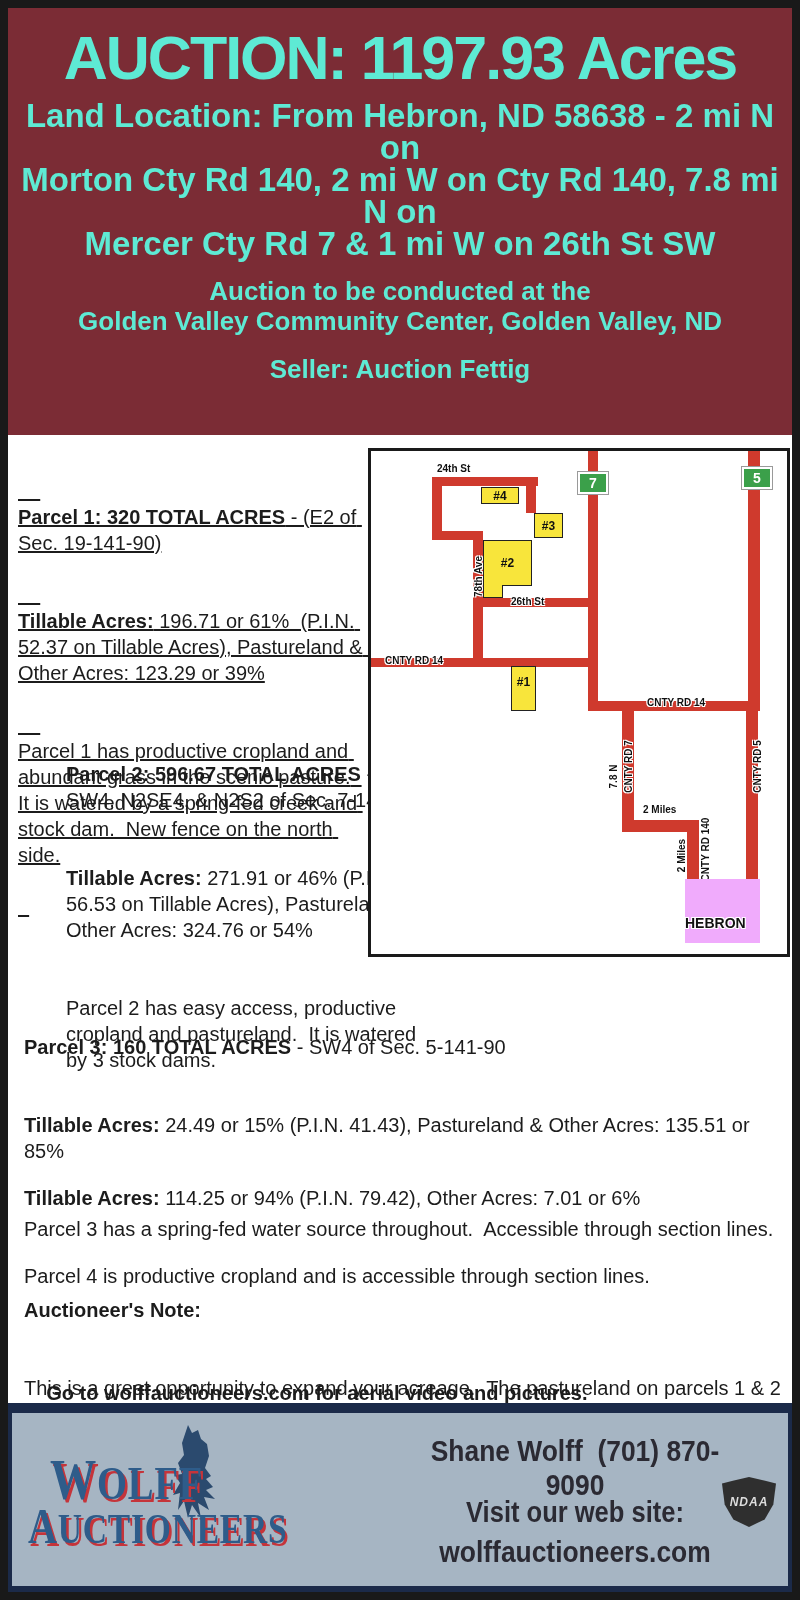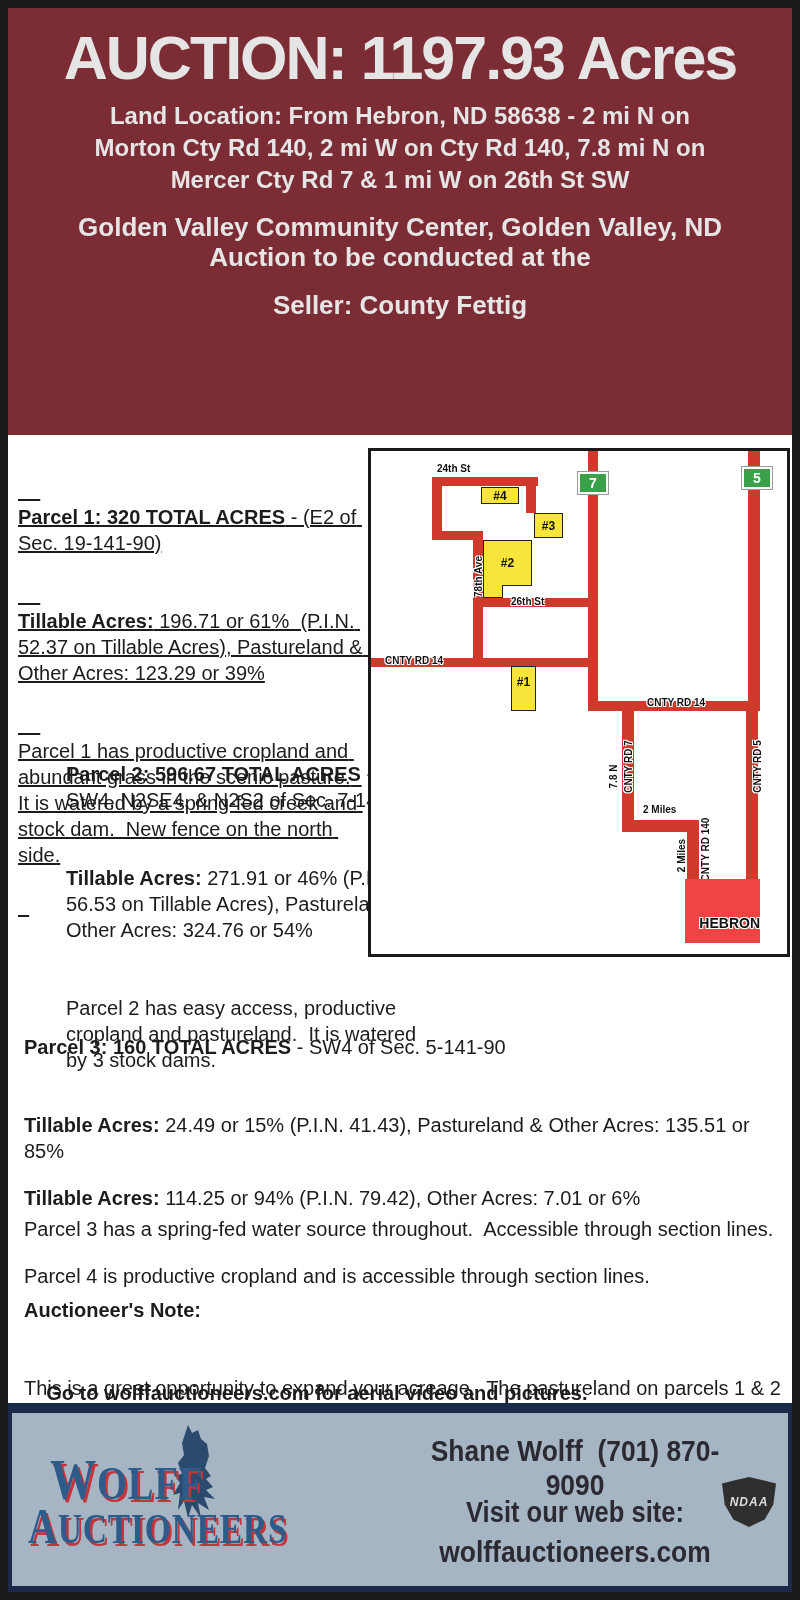--- a/index.html
+++ b/index.html
@@ -2,24 +2,24 @@
 <html><head>
 <meta charset="utf-8">
 <style>
   html,body{margin:0;padding:0;background:#4a4a4a;}
   #page{position:relative;width:800px;height:1600px;background:#ffffff;overflow:hidden;
         font-family:"Liberation Sans",sans-serif;}
   .page-border{position:absolute;inset:0;border:8px solid #191919;pointer-events:none;z-index:50;}
 
   
   .masthead{position:absolute;left:8px;top:8px;width:784px;height:427px;background:#7b2c35;
-            color:#e5e5e5;text-align:center;}
+            color:#5eead4;text-align:center;}
   .title{font-weight:bold;font-size:61px;line-height:60px;letter-spacing:-2px;margin-top:20px;}
   .datetime{font-weight:bold;font-size:33px;line-height:38px;margin-top:14px;}
-  .loc{font-weight:bold;font-size:24px;line-height:32px;margin-top:12px;}
+  .loc{font-weight:bold;font-size:33px;line-height:32px;margin-top:12px;}
   .venue{font-weight:bold;font-size:26px;line-height:30px;margin-top:16px;}
   .seller{font-weight:bold;font-size:26px;margin-top:18px;}
 
   
   .copy{position:absolute;color:#1c1c1c;font-size:20px;line-height:26px;white-space:pre-wrap;}
   .copy b{font-weight:bold;}
   .colL{left:18px;width:352px;}
   .wide{left:24px;width:762px;}
 
   
@@ -28,21 +28,21 @@
   .map *{box-sizing:border-box;}
   .road{position:absolute;background:#cf3a2d;}
   .parcel{position:absolute;background:#f8e53b;border:1px solid #222;
           display:flex;align-items:center;justify-content:center;
           font-weight:bold;font-size:12px;color:#111;}
   .maplab{position:absolute;font-weight:bold;font-size:10px;color:#101010;white-space:nowrap;
           text-shadow:-1px -1px 0 #fff,1px -1px 0 #fff,-1px 1px 0 #fff,1px 1px 0 #fff,0 1px 0 #fff,0 -1px 0 #fff;text-align:right;}
   .vlab{transform:rotate(-90deg);text-align:center;}
   .shield{position:absolute;background:#3ba04a;border:2px solid #fff;box-shadow:0 0 0 1px #9a9a9a;
           color:#fff;font-weight:bold;font-size:14px;display:flex;align-items:center;justify-content:center;}
-  .town{position:absolute;background:#ef4444;display:flex;align-items:flex-end;justify-content:flex-end;
+  .town{position:absolute;background:#f0abfc;display:flex;align-items:flex-end;justify-content:flex-start;
         font-weight:bold;font-size:14px;color:#111;padding-bottom:12px;
         text-shadow:-1px -1px 0 #fff,1px -1px 0 #fff,-1px 1px 0 #fff,1px 1px 0 #fff;}
 
   
   .footer{position:absolute;left:8px;top:1403px;width:784px;height:189px;background:#a6b5c3;
           border-top:10px solid #1b2a49;border-bottom:6px solid #1b2a49;
           border-left:4px solid #1b2a49;border-right:4px solid #1b2a49;box-sizing:border-box;}
   .logo-line{position:absolute;font-family:"Liberation Serif",serif;font-weight:bold;color:#2e5c8a;
              text-shadow:3px 3px 0 #c5343a;letter-spacing:1px;transform-origin:left top;white-space:nowrap;}
   .logo-w{left:50px;top:1448px;font-size:47px;transform:scaleX(0.82);}
@@ -67,24 +67,24 @@
   <div class="masthead">
     <div class="title">
       <div>AUCTION: 1197.93 Acres</div>
     </div>
     <div class="loc">
       <div>Land Location: From Hebron, ND 58638 - 2 mi N on</div>
       <div>Morton Cty Rd 140, 2 mi W on Cty Rd 140, 7.8 mi N on</div>
       <div>Mercer Cty Rd 7 &amp; 1 mi W on 26th St SW</div>
     </div>
     <div class="venue">
+      <div>Auction to be conducted at the</div>
       <div>Golden Valley Community Center, Golden Valley, ND</div>
-      <div>Auction to be conducted at the</div>
     </div>
-    <div class="seller">Seller: County Fettig</div>
+    <div class="seller">Seller: Auction Fettig</div>
   </div>
 
   <div class="copy colL" style="top:452px;text-decoration:underline;">
     <div><b>Parcel 1: 320 TOTAL ACRES</b><span> - (E2 of Sec. 19-141-90)</span></div>
     <div><b>Tillable Acres:</b><span> 196.71 or 61%  (P.I.N. 52.37 on Tillable Acres), Pastureland &amp; Other Acres: 123.29 or 39%</span></div>
     <div>Parcel 1 has productive cropland and abundant grass in the scenic pasture.  It is watered by a spring-fed creek and stock dam.  New fence on the north side.</div>
   </div>
 
   <div class="copy colL" style="top:709px;margin-left:48px;">
     <div><b>Parcel 2: 596.67 TOTAL ACRES</b><span> - N2, SW4, N2SE4, &amp; N2S2 of Sec. 7-141-90</span></div>

